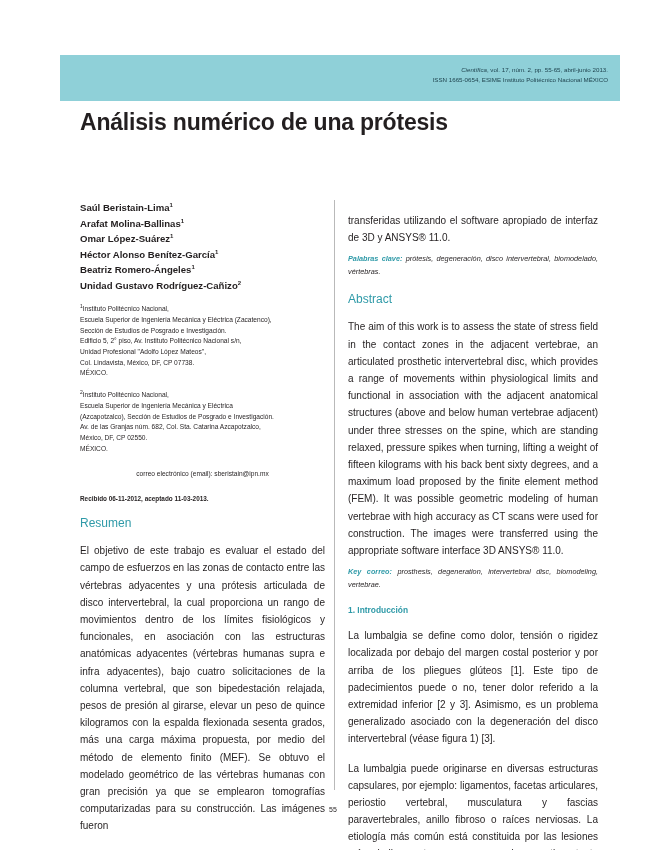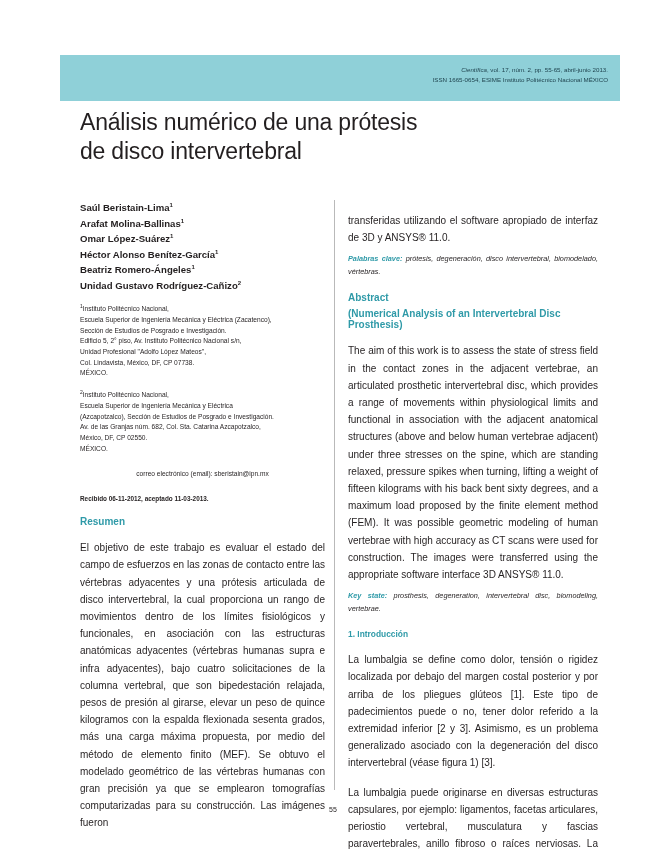--- a/index.html
+++ b/index.html
@@ -44,21 +44,21 @@
     font-style: italic;
   }
   .title-block {
     position: absolute;
     left: 80px;
     top: 108px;
     width: 520px;
   }
   .title-block .t1, .title-block .t2 {
     font-size: 23px;
-    font-weight: normal;
+    font-weight: bold;
     color: #231f20;
     line-height: 1.28;
     letter-spacing: -0.2px;
   }
   
   .col-left {
     position: absolute;
     left: 80px;
     top: 200px;
     width: 245px;
@@ -106,22 +106,22 @@
     margin-top: 16px;
     color: #231f20;
   }
   .dates {
     font-size: 6.4px;
     font-weight: bold;
     margin-top: 18px;
     color: #231f20;
   }
   .heading-teal {
-    font-size: 10px;
-    font-weight: bold;
+    font-size: 12px;
+    font-weight: normal;
     color: #2f9aa8;
     margin-top: 14px;
     margin-bottom: 5px;
   }
   .heading-teal.sub {
     margin-top: 1px;
   }
   .body-text {
     font-size: 10px;
     line-height: 1.72;
@@ -164,21 +164,20 @@
 
   <div class="top-band">
     <div class="journal-meta">
       <div><span class="ital">Científica</span><span>, vol. 17, núm. 2, pp. 55-65, abril-junio 2013.</span></div>
       <div>ISSN 1665-0654, ESIME Instituto Politécnico Nacional MÉXICO</div>
     </div>
   </div>
 
   <div class="title-block">
     <div class="t1">Análisis numérico de una prótesis</div>
-    <div class="t2">de disco intervertebral</div>
   </div>
 
   <div class="divider"></div>
 
   <div class="col-left">
 
     <div class="author"><span>Saúl Beristain-Lima</span><sup>1</sup></div>
     <div class="author"><span>Arafat Molina-Ballinas</span><sup>1</sup></div>
     <div class="author"><span>Omar López-Suárez</span><sup>1</sup></div>
     <div class="author"><span>Héctor Alonso Benítez-García</span><sup>1</sup></div>
@@ -213,25 +212,24 @@
 
   </div>
 
   <div class="col-right">
 
     <p class="body-text">transferidas utilizando el software apropiado de interfaz de 3D y ANSYS® 11.0.</p>
 
     <p class="kw"><span class="lead">Palabras clave:</span><span> prótesis, degeneración, disco intervertebral, biomodelado, vértebras.</span></p>
 
     <div class="heading-teal">Abstract</div>
-    <div class="heading-teal sub">(Numerical Analysis of an Intervertebral Disc Prosthesis)</div>
 
     <p class="body-text">The aim of this work is to assess the state of stress field in the contact zones in the adjacent vertebrae, an articulated prosthetic intervertebral disc, which provides a range of movements within physiological limits and functional in association with the adjacent anatomical structures (above and below human vertebrae adjacent) under three stresses on the spine, which are standing relaxed, pressure spikes when turning, lifting a weight of fifteen kilograms with his back bent sixty degrees, and a maximum load proposed by the finite element method (FEM). It was possible geometric modeling of human vertebrae with high accuracy as CT scans were used for construction. The images were transferred using the appropriate software interface 3D ANSYS® 11.0.</p>
 
-    <p class="kw"><span class="lead">Key state:</span><span> prosthesis, degeneration, intervertebral disc, biomodeling, vertebrae.</span></p>
+    <p class="kw"><span class="lead">Key correo:</span><span> prosthesis, degeneration, intervertebral disc, biomodeling, vertebrae.</span></p>
 
     <div class="section-num">1. Introducción</div>
 
     <p class="body-text">La lumbalgia se define como dolor, tensión o rigidez localizada por debajo del margen costal posterior y por arriba de los pliegues glúteos [1]. Este tipo de padecimientos puede o no, tener dolor referido a la extremidad inferior [2 y 3]. Asimismo, es un problema generalizado asociado con la degeneración del disco intervertebral (véase figura 1) [3].</p>
     <p class="body-text">La lumbalgia puede originarse en diversas estructuras capsulares, por ejemplo: ligamentos, facetas articulares, periostio vertebral, musculatura y fascias paravertebrales, anillo fibroso o raíces nerviosas. La etiología más común está constituida por las lesiones músculo-ligamentosas y procesos degenerativos tanto del disco intervertebral como de las facetas articulares. Sin embargo, hasta en 85% de los pacientes no es posible definir el origen anatomopatológico durante el episodio agudo de dolor [2].</p>
 
   </div>
 
   <div class="folio">55</div>
 

